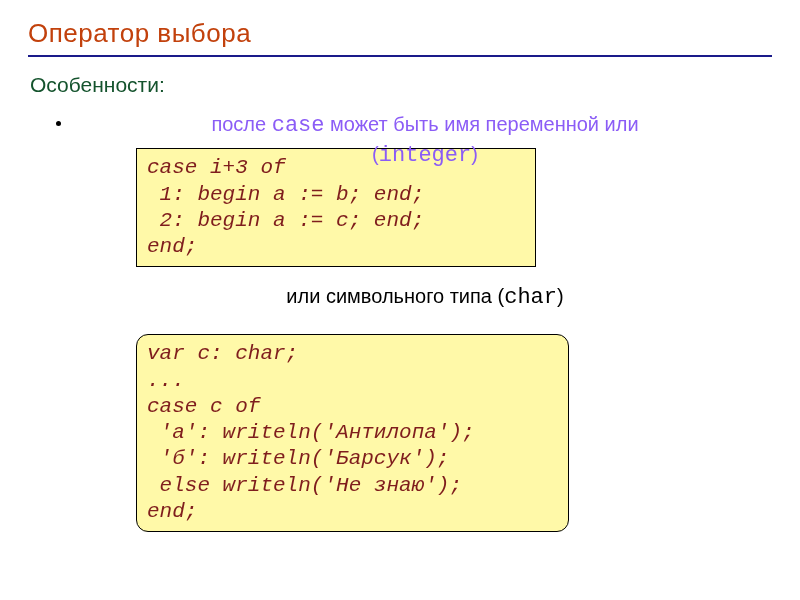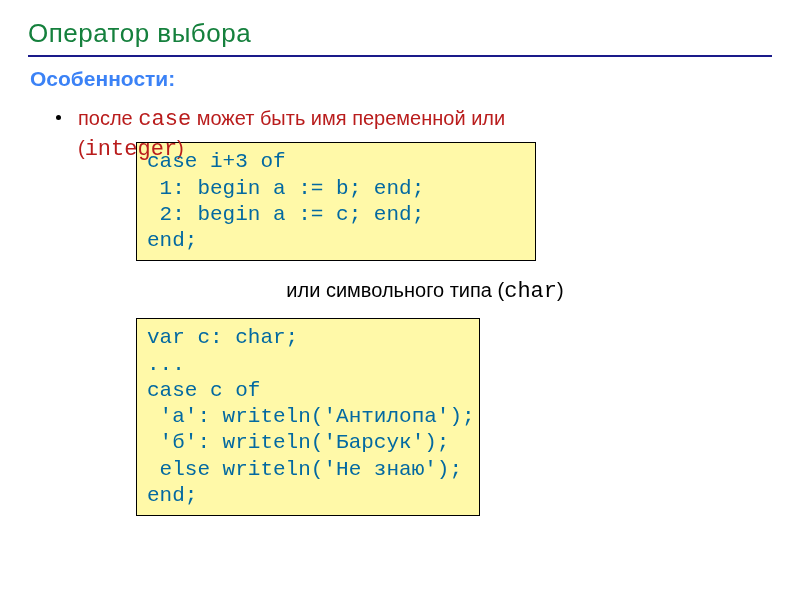--- a/index.html
+++ b/index.html
@@ -8,37 +8,37 @@
     height: 600px;
     background: #fff;
     font-family: Verdana, Geneva, sans-serif;
     color: #000;
     padding: 18px 28px 0 28px;
     overflow: hidden;
   }
   .title {
     font-size: 26px;
     font-weight: 400;
-    color: #15803d;
+    color: #c2410c;
     padding-bottom: 6px;
     border-bottom: 2px solid #1a1a8a;
-    margin-bottom: 10px;
+    margin-bottom: 16px;
     letter-spacing: 0.5px;
   }
   .subhead {
-    color: #3b82f6;
+    color: #14532d;
     font-size: 21px;
     margin: 6px 0 14px 2px;
-    font-weight: bold;
   }
   .bullet-block {
     margin-left: 34px;
     font-size: 20px;
     line-height: 1.35;
-    color: #b91c1c;
+    color: #8b5cf6;
+    text-align: center;
   }
   .bullet-row { position: relative; padding-left: 16px; }
   .bullet-dot {
     position: absolute;
     left: -6px;
     top: 10px;
     width: 5px;
     height: 5px;
     background: #000;
     border-radius: 50%;
@@ -48,29 +48,31 @@
     font-size: 22px;
   }
   .codebox {
     background: #fff9a8;
     border: 1px solid #000;
     padding: 6px 10px 6px 10px;
     font-family: "Courier New", Courier, monospace;
     font-size: 21px;
     line-height: 1.25;
     white-space: pre;
-    color: #0369a1;
+    color: #7f1d1d;
     margin-left: 108px;
     width: 400px;
     margin-top: -22px;
     margin-bottom: 18px;
+    font-style: italic;
   }
   .codebox.two {
-    width: 344px;
-    margin-top: 14px;
+    width: 433px;
+    margin-top: 24px;
+    border-radius: 12px;
   }
   .continuation {
     margin-left: 50px;
     font-size: 20px;
     margin-top: 8px;
     margin-bottom: 2px;
     text-align: center;
   }
 </style>
 </head>

